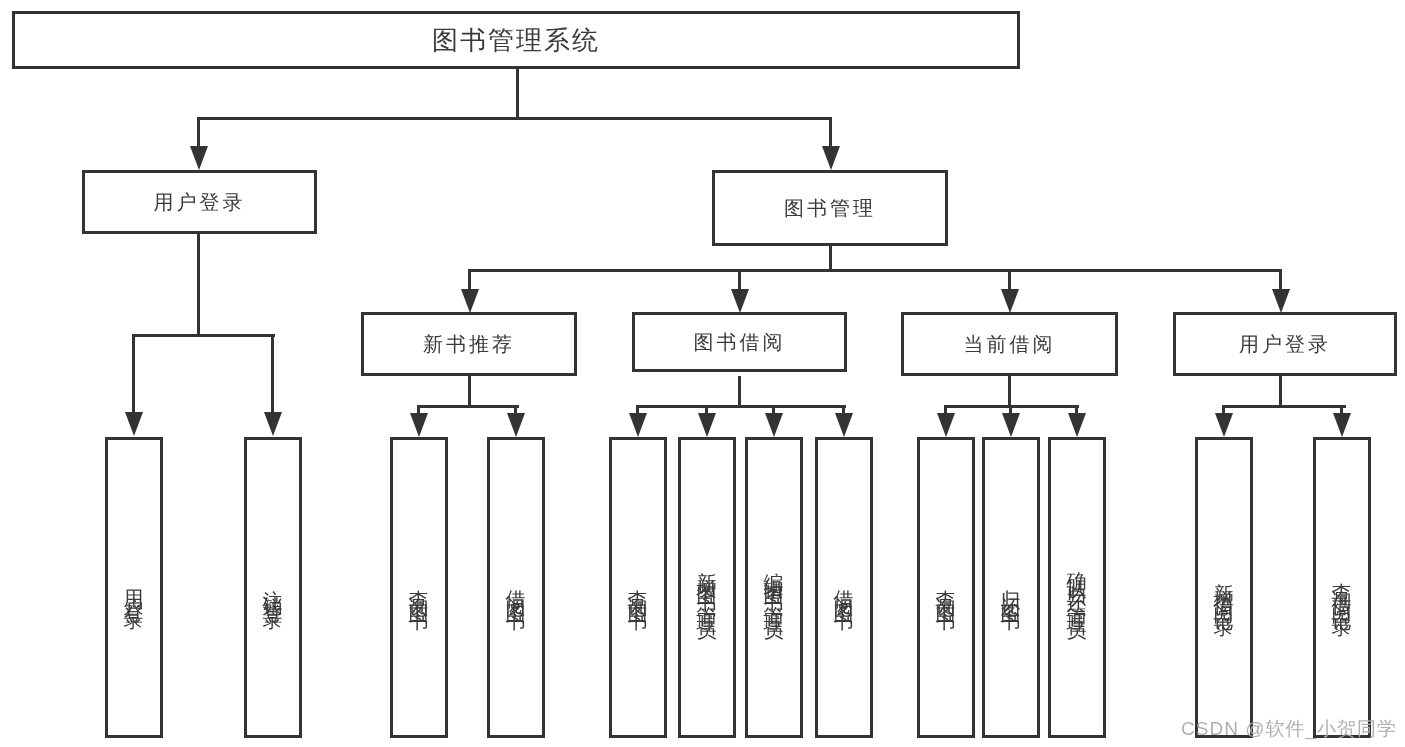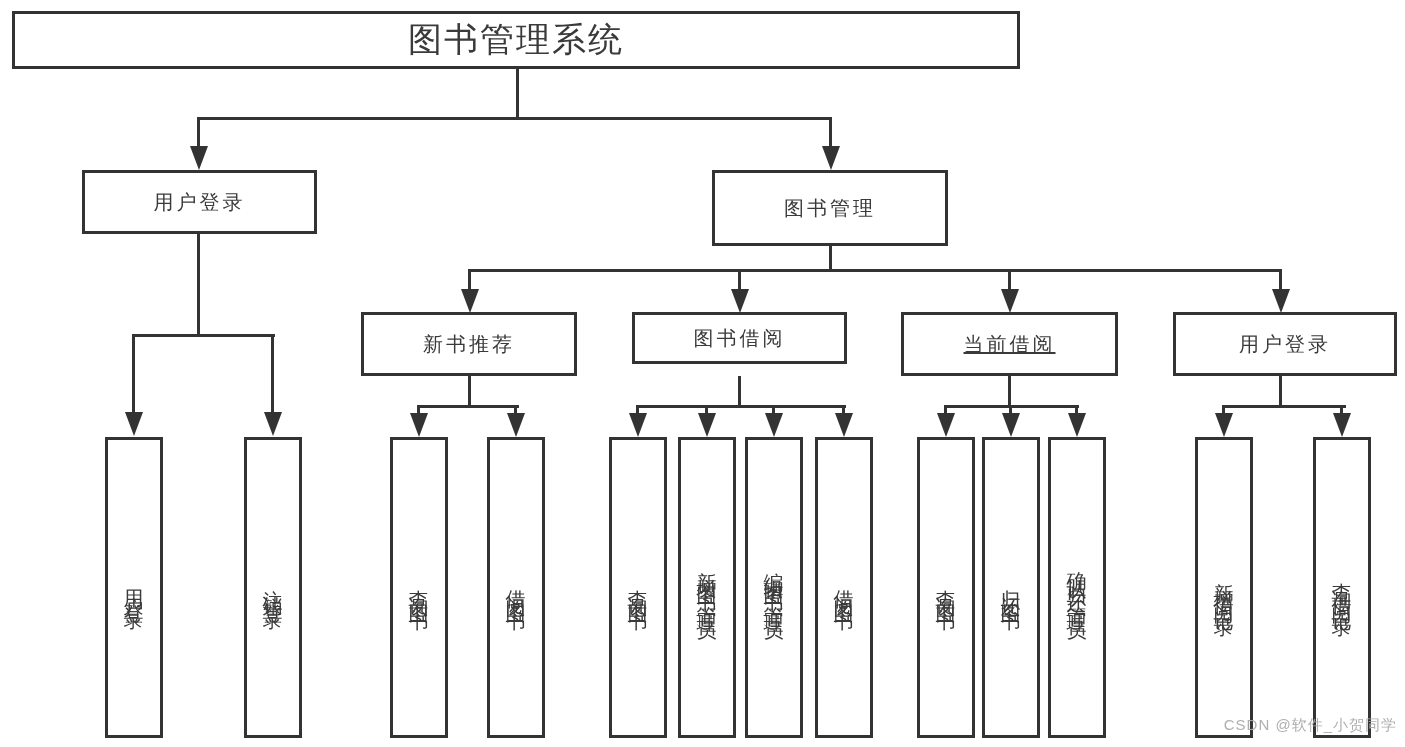--- a/index.html
+++ b/index.html
@@ -17,21 +17,21 @@
     border: 3px solid #333333;
     background: #ffffff;
     display: flex;
     align-items: center;
     justify-content: center;
     color: #3a3a3a;
     font-size: 20px;
     letter-spacing: 3px;
     z-index: 2;
   }
-  .node.root { font-size: 34px; letter-spacing: 2px; }
+  .node.root { font-size: 26px; letter-spacing: 2px; }
   .node.leaf span {
     writing-mode: vertical-rl;
     text-orientation: mixed;
     letter-spacing: 7px;
     line-height: 1;
     white-space: nowrap;
   }
   .hline, .vline {
     position: absolute;
     background: #333333;
@@ -44,21 +44,21 @@
     width: 0; height: 0;
     border-left: 9px solid transparent;
     border-right: 9px solid transparent;
     border-top: 24px solid #333333;
     z-index: 1;
   }
   .watermark {
     position: absolute;
     top: 716px;
     right: 8px;
-    font-size: 15px;
+    font-size: 19px;
     color: rgba(171, 171, 171, 0.95);
     letter-spacing: 1px;
     z-index: 10;
     white-space: nowrap;
   }
 </style>
 </head>
 <body>
 
 <div class="canvas">
@@ -95,24 +95,24 @@
   <div class="vline" style="left:738px; top:269px; height:24px;"></div>
   <div class="arrow" style="left:731px; top:289px;"></div>
   <div class="vline" style="left:1008px; top:269px; height:24px;"></div>
   <div class="arrow" style="left:1001px; top:289px;"></div>
   <div class="vline" style="left:1279px; top:269px; height:24px;"></div>
   <div class="arrow" style="left:1272px; top:289px;"></div>
 
   <div class="node" style="left:361px; top:312px; width:216px; height:64px;">
     <span>新书推荐</span>
   </div>
-  <div class="node" style="left:632px; top:312px; width:215px; height:52px;">
+  <div class="node" style="left:632px; top:312px; width:215px; height:60px;">
     <span>图书借阅</span>
   </div>
-  <div class="node" style="left:901px; top:312px; width:217px; height:64px;text-decoration:underline;">
+  <div class="node" style="left:901px; top:312px; width:217px; height:64px;">
     <span>当前借阅</span>
   </div>
   <div class="node" style="left:1173px; top:312px; width:224px; height:64px;">
     <span>用户登录</span>
   </div>
 
   <div class="vline" style="left:468px; top:376px; height:32px;"></div>
   <div class="hline" style="left:417px; top:405px; width:102px;"></div>
   <div class="vline" style="left:417px; top:405px; height:12px;"></div>
   <div class="arrow" style="left:410px; top:413px;"></div>

